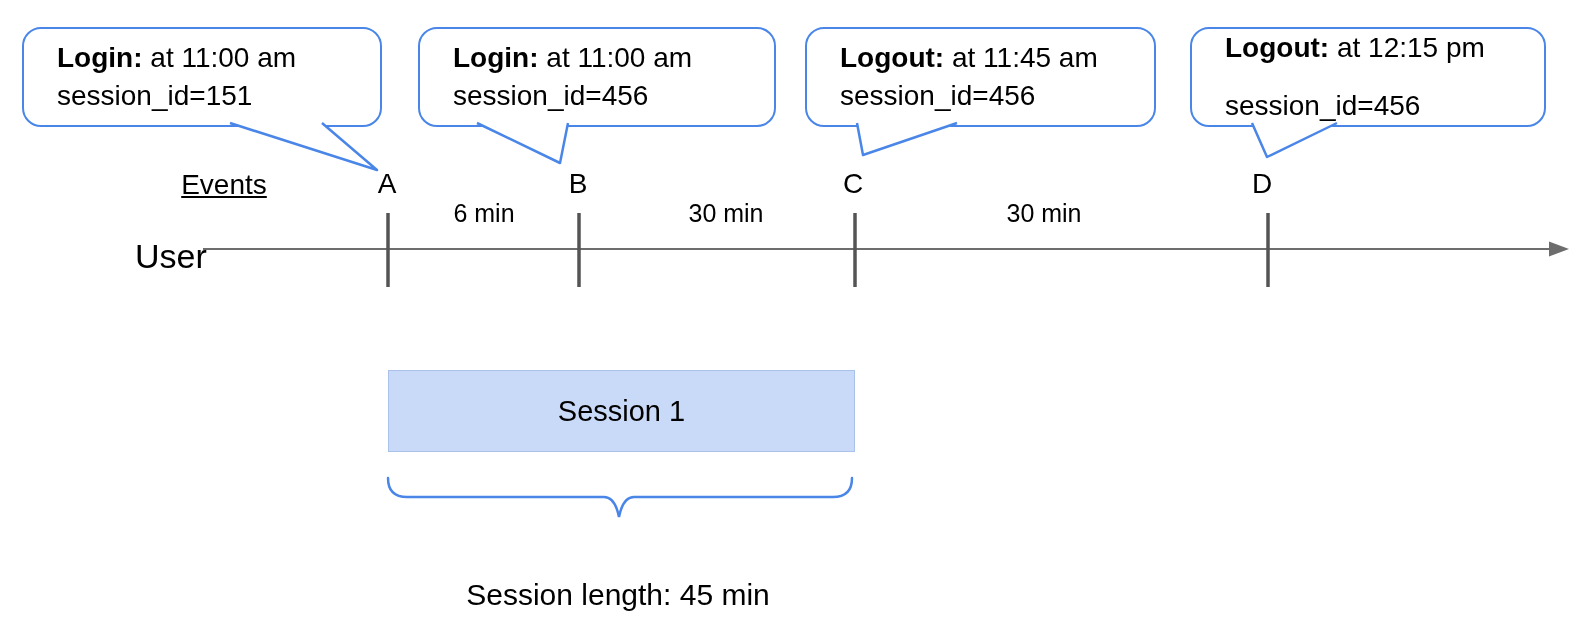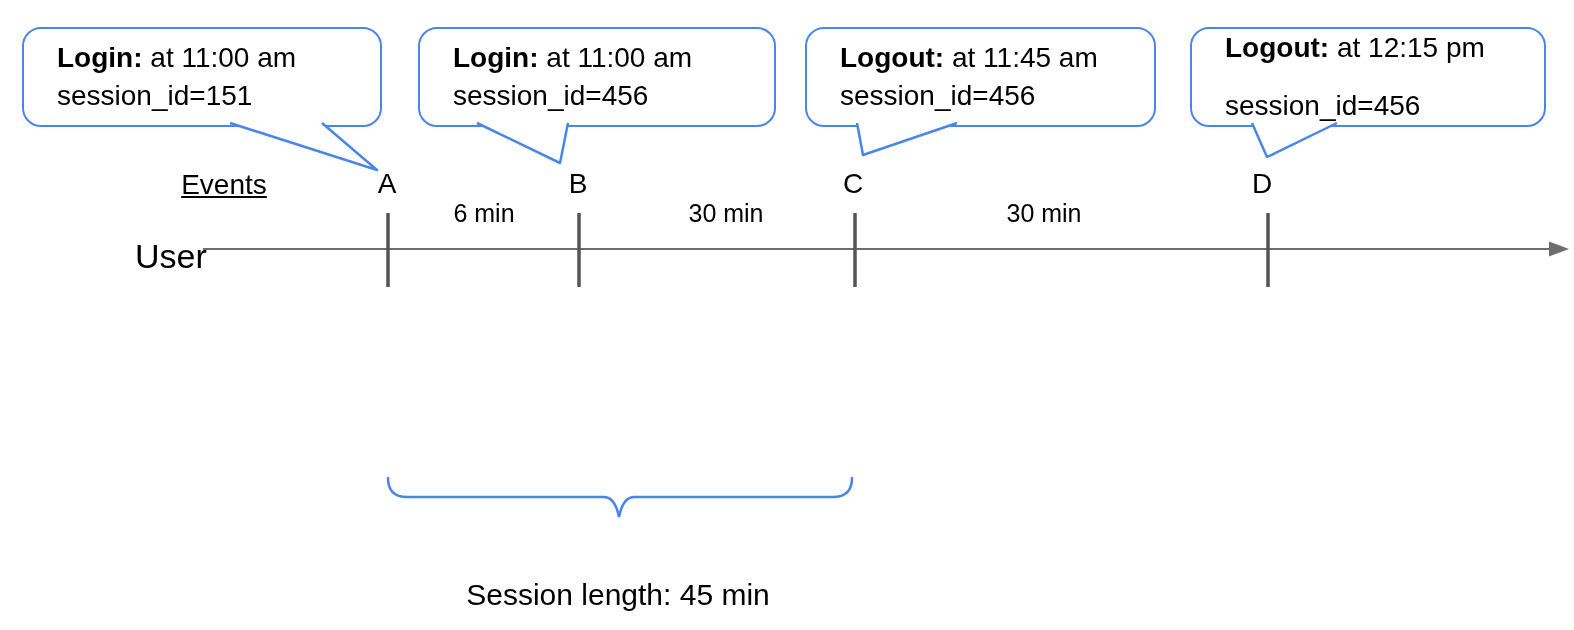--- a/index.html
+++ b/index.html
@@ -125,16 +125,19 @@
 
   <div class="evt-letter" style="left:387px">A</div>
   <div class="evt-letter" style="left:578px">B</div>
   <div class="evt-letter" style="left:853px">C</div>
   <div class="evt-letter" style="left:1262px">D</div>
 
   <div class="interval-label" style="left:484px">6 min</div>
   <div class="interval-label" style="left:726px">30 min</div>
   <div class="interval-label" style="left:1044px">30 min</div>
 
+  <div class="session-box">
+    <span>Session 1</span>
+  </div>
 
   <div class="session-length">Session length: 45 min</div>
 
 </div>
 
 </body></html>

